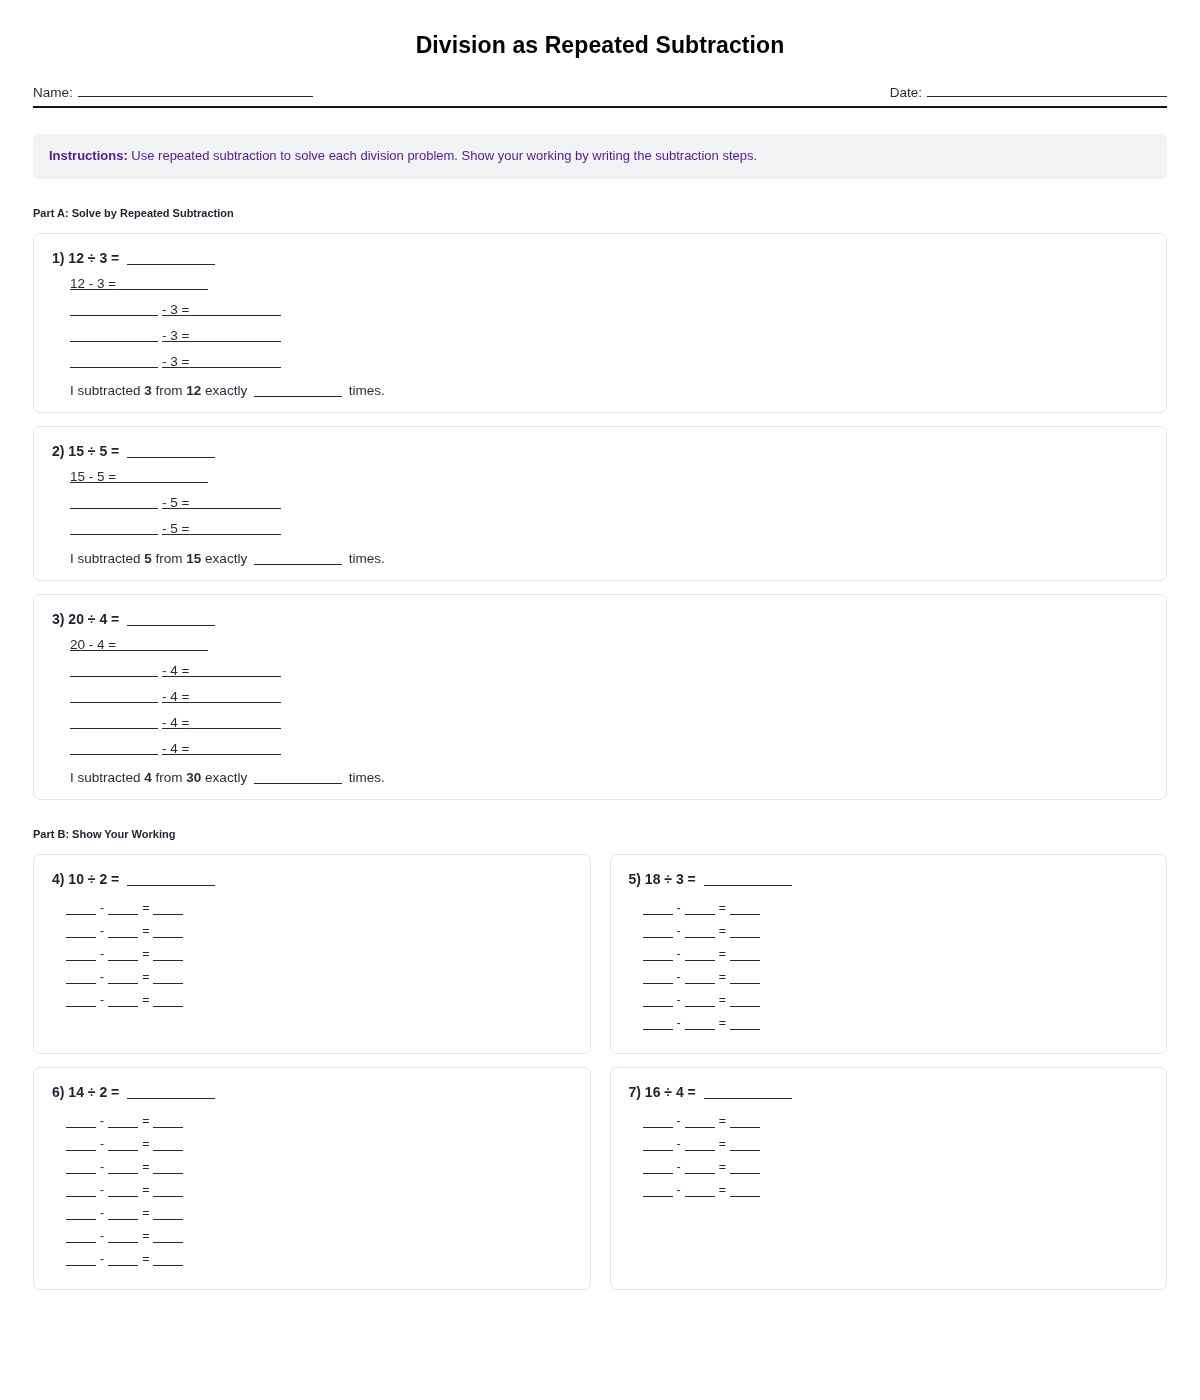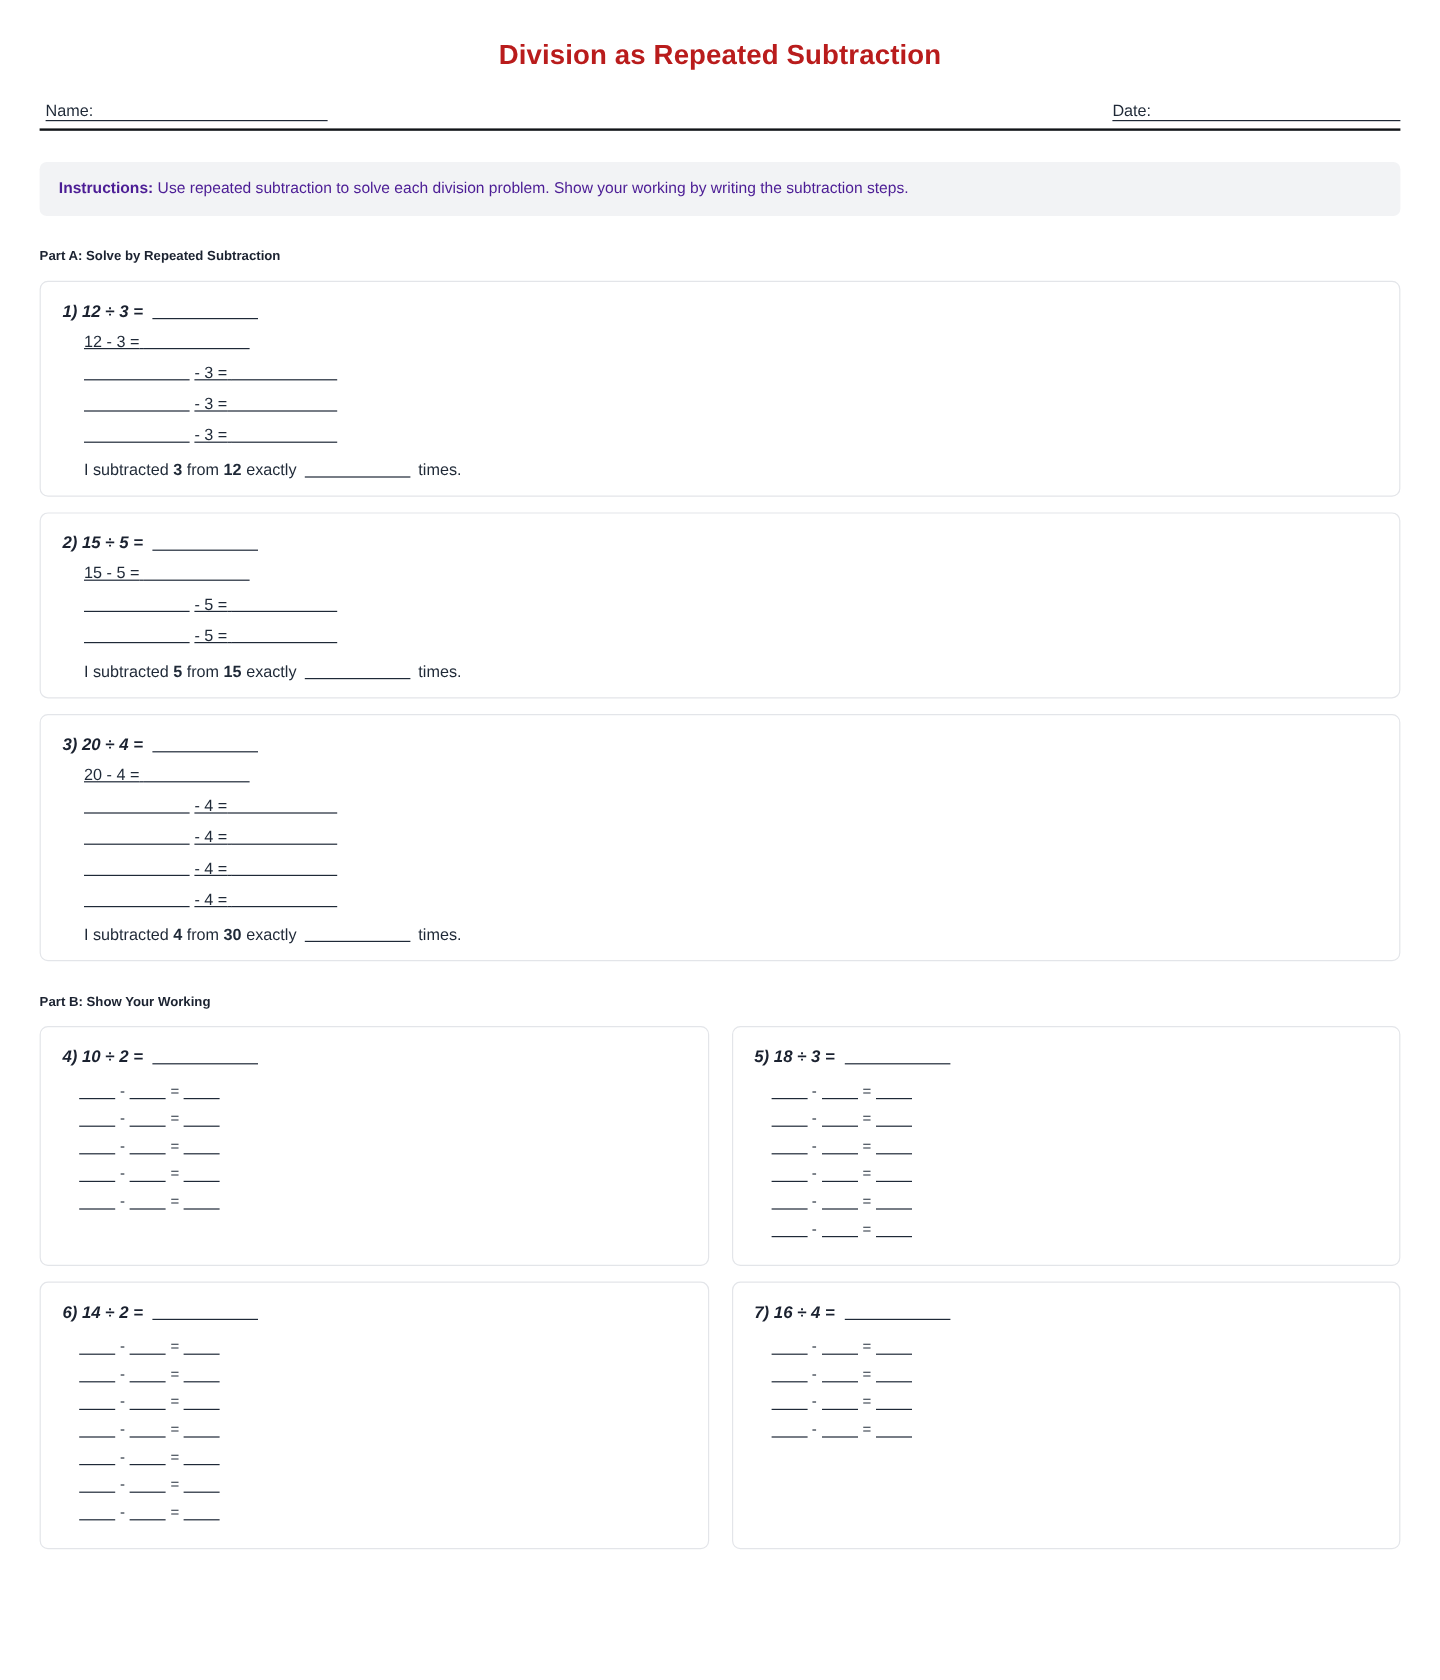--- a/index.html
+++ b/index.html
@@ -18,33 +18,33 @@
   .page {
     width: 1200px;
     padding: 0 33px;
   }
 
   
   .worksheet-title {
     text-align: center;
     font-size: 23px;
     font-weight: bold;
-    color: #b91c1c;
+    color: #000000;
     margin: 32px 0 0 0;
     letter-spacing: 0.1px;
   }
   .namedate-row {
     display: flex;
     justify-content: space-between;
     align-items: flex-end;
     margin-top: 26px;
     font-size: 13.5px;
     color: #1f2937;
   }
-  .nd-field { display: flex; align-items: baseline; white-space: nowrap; flex-direction: column; }
+  .nd-field { display: flex; align-items: baseline; white-space: nowrap; }
   .nd-label { font-size: 13.5px; }
   .nd-rule {
     display: inline-block;
     border-bottom: 1.3px solid #1f2937;
     margin-left: 5px;
   }
   .nd-name .nd-rule { width: 235px; }
   .nd-date .nd-rule { width: 240px; }
   .header-rule {
     border-bottom: 2.6px solid #111418;
@@ -78,21 +78,20 @@
     background: #ffffff;
     padding: 16px 18px 14px 18px;
     margin-bottom: 13px;
   }
   .problem-title {
     font-size: 14px;
     font-weight: bold;
     color: #1b2230;
     margin-bottom: 10px;
     white-space: nowrap;
-    font-style: italic;
   }
   .problem-title .ans-blank {
     display: inline-block;
     border-bottom: 1.3px solid #1f2937;
     width: 88px;
     margin-left: 4px;
     vertical-align: -2px;
   }
 
   

